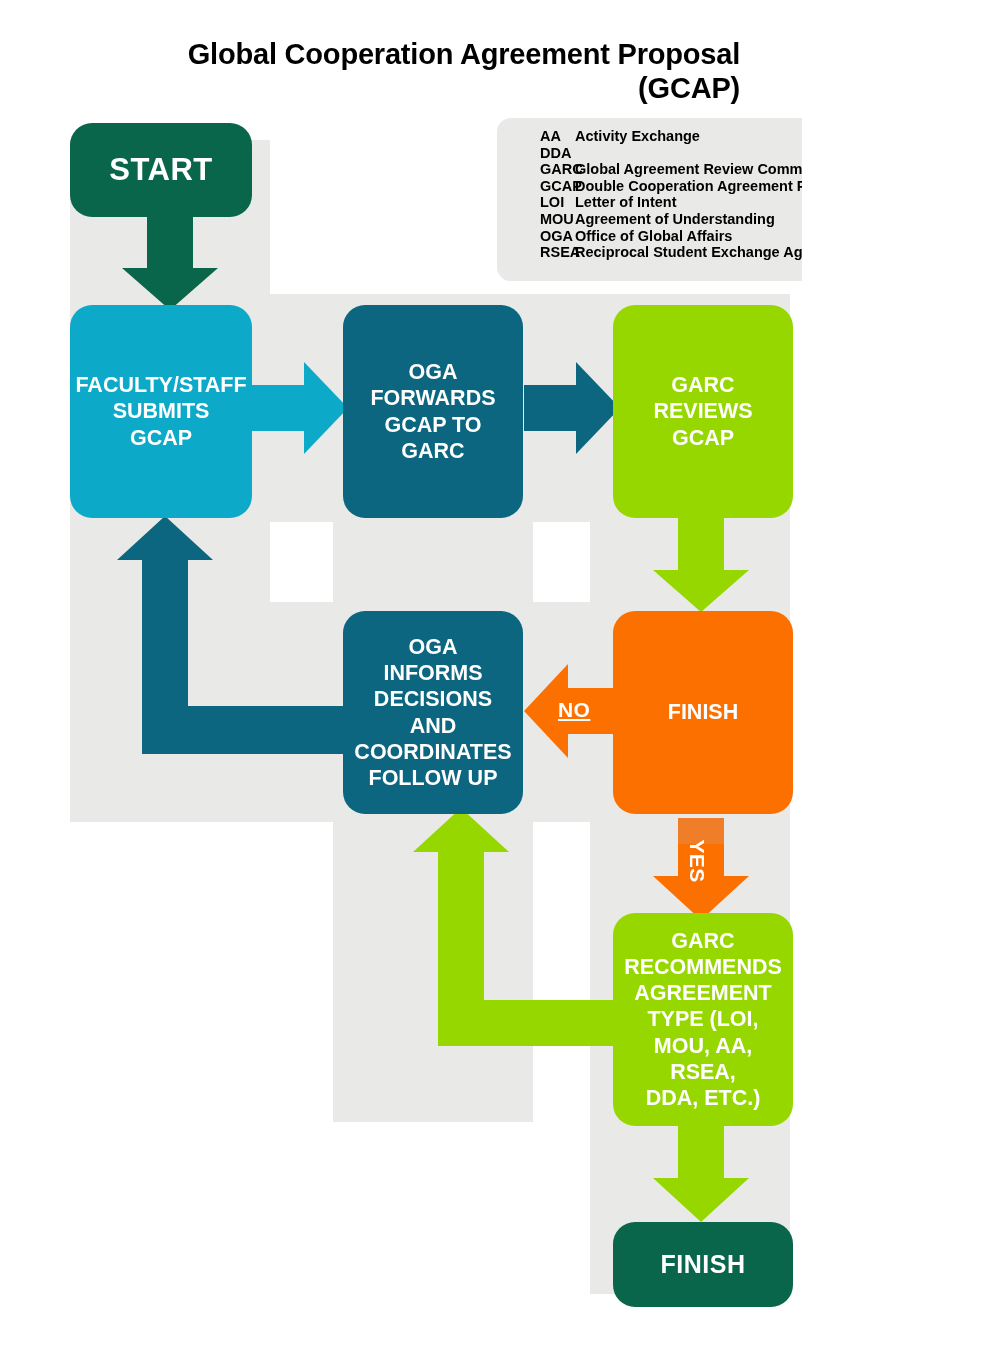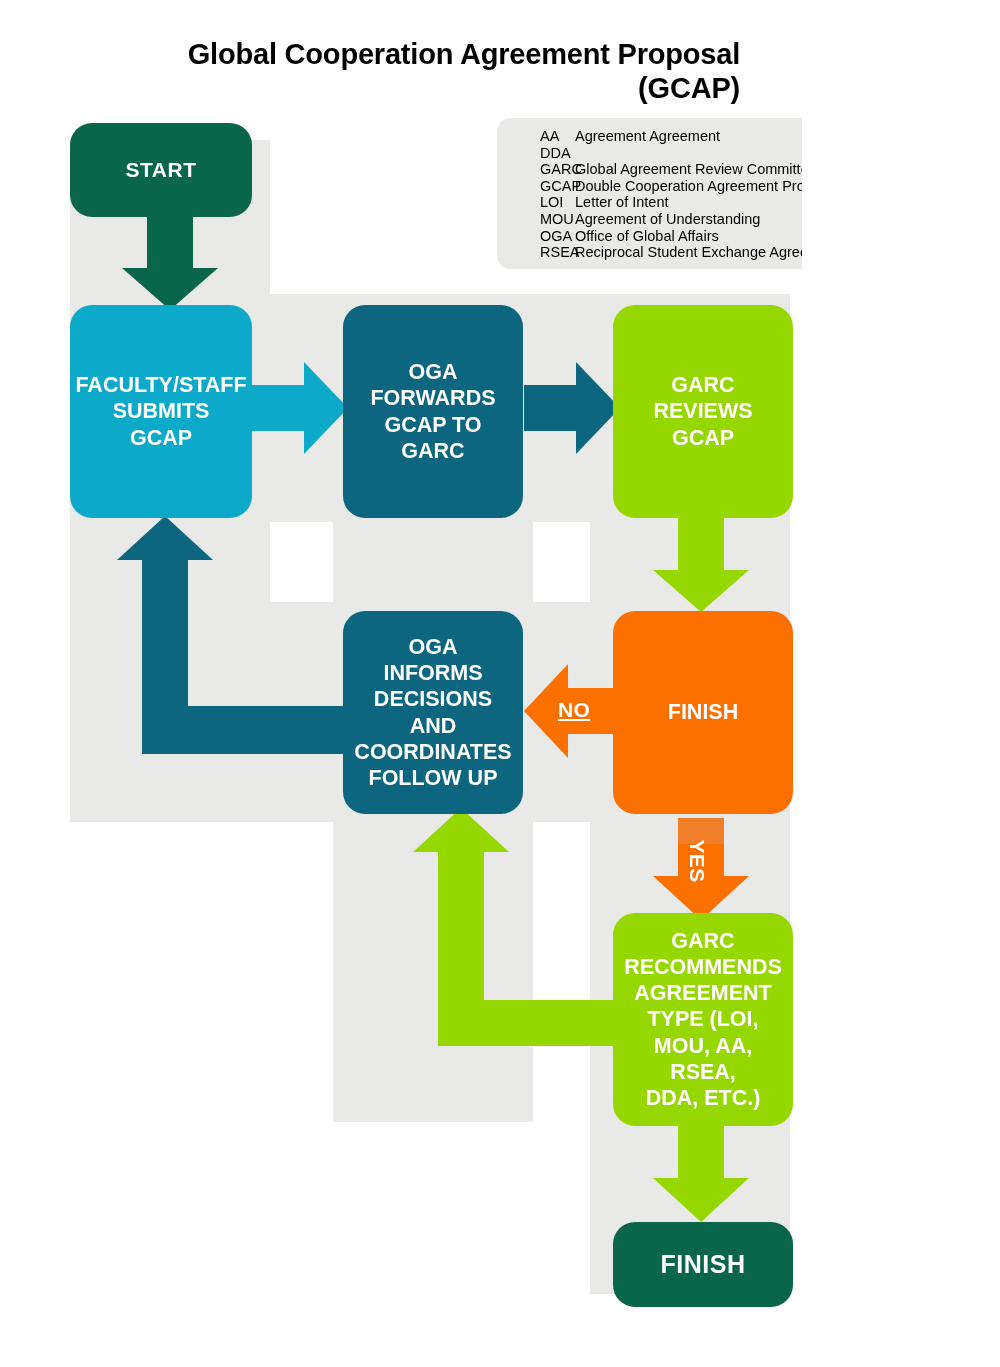--- a/index.html
+++ b/index.html
@@ -31,23 +31,24 @@
     color: #000000;
     letter-spacing: -0.2px;
   }
 
   
   .legend {
     position: absolute;
     left: 497px;
     top: 118px;
     width: 437px;
-    padding: 10px 0 8px 0;
+    padding: 10px 0 20px 0;
     background: #e9e9e8;
     border-radius: 14px;
+    font-weight: bold;
   }
   .legend-row {
     display: flex;
     font-size: 14.5px;
     line-height: 16.6px;
     color: #000000;
   }
   .legend-abbr {
     width: 78px;
     flex: 0 0 78px;
@@ -105,21 +106,21 @@
 <body>
 
 <div id="page">
 
   <div class="title">Global Cooperation
 Agreement Proposal (GCAP)</div>
 
   <div class="legend">
     <div class="legend-row">
       <span class="legend-abbr">AA</span>
-      <span class="legend-def">Agreement Agreement</span>
+      <span class="legend-def">Activity Exchange</span>
     </div>
     <div class="legend-row">
       <span class="legend-abbr">DDA</span>
     </div>
     <div class="legend-row">
       <span class="legend-abbr">GARC</span>
       <span class="legend-def">Global Agreement Review Committee</span>
     </div>
     <div class="legend-row">
       <span class="legend-abbr">GCAP</span>
@@ -202,21 +203,21 @@
 
   <div class="arrow" style="left:120px; top:520px; width:260px; height:250px;">
 
     <div class="shaft" style="left:22px; top:186px; width:236px; height:48px; background:#0d6680;"></div>
 
     <div class="shaft" style="left:22px; top:38px; width:46px; height:196px; background:#0d6680;"></div>
 
     <div class="head" style="left:-3px; top:-4px; border-left:48px solid transparent; border-right:48px solid transparent; border-bottom:44px solid #0d6680;"></div>
   </div>
 
-  <div class="node" style="left:70px; top:123px; width:182px; height:94px; background:#09664a; font-size:21px; letter-spacing:0.5px;">
+  <div class="node" style="left:70px; top:123px; width:182px; height:94px; background:#09664a; font-size:31px; letter-spacing:0.5px;">
     <span class="node-label">START</span>
   </div>
 
   <div class="node" style="left:70px; top:305px; width:182px; height:213px; background:#0ca9c8; font-size:21.5px;">
     <span class="node-label">FACULTY/STAFF
 SUBMITS
 GCAP</span>
   </div>
 
   <div class="node" style="left:343px; top:305px; width:180px; height:213px; background:#0d6680; font-size:21.5px;">

